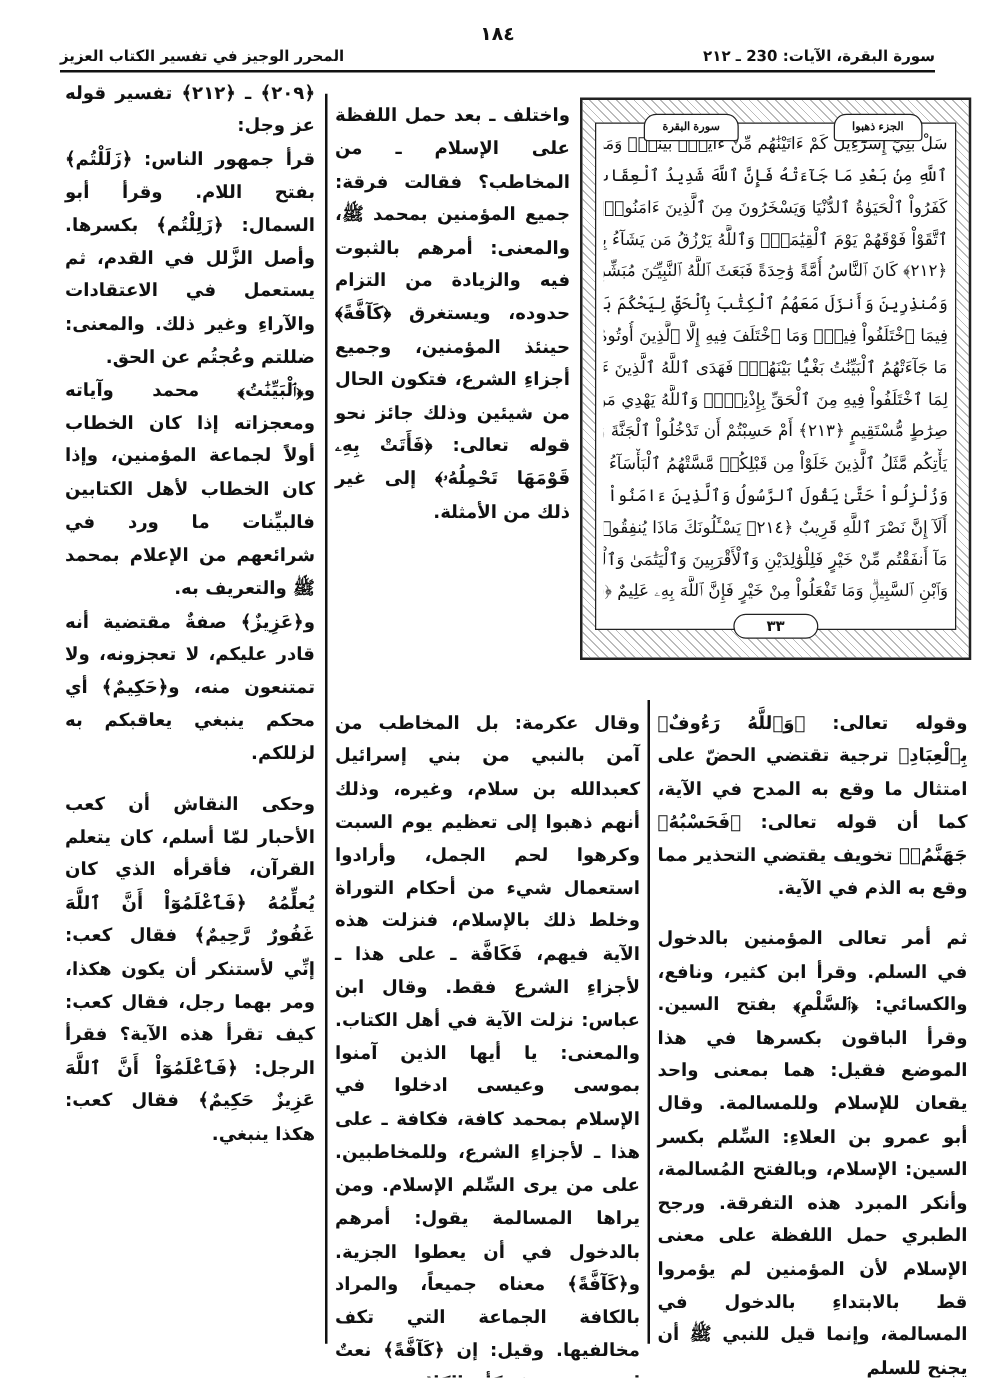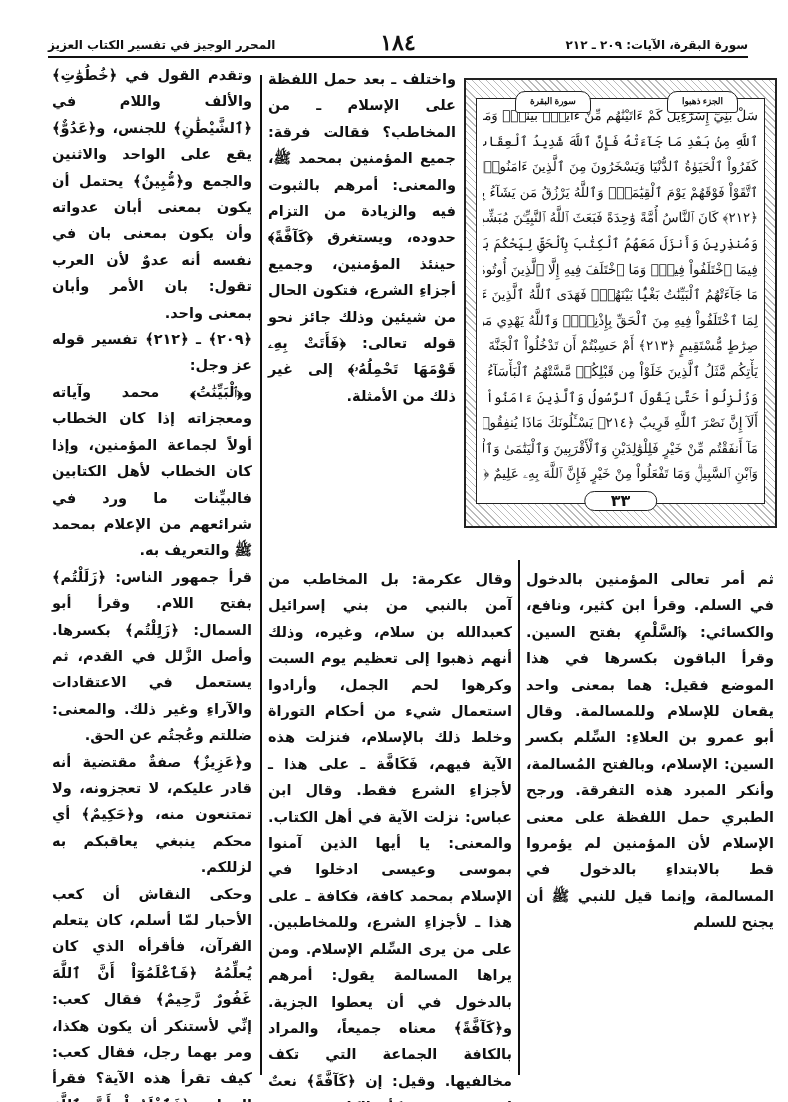--- a/index.html
+++ b/index.html
@@ -10,31 +10,31 @@
   .page { position: absolute; left: 0; top: 0; width: 788px; height: 1102px; direction: rtl; }
 
   
   .header {
     position: absolute; left: 48px; right: 40px; top: 22px; height: 30px;
     display: flex; align-items: flex-end; justify-content: space-between;
     border-bottom: 2px solid #111; padding-bottom: 4px;
     font-family: "DejaVu Sans", sans-serif; font-weight: bold; font-size: 17px;
   }
   .header .hl { font-size: 12px; }
-  .header .pno { font-size: 22px; position: absolute; left: 50%; transform: translateX(-50%); bottom: 0; font-family: Liberation Serif, serif; }
+  .header .pno { font-size: 15px; position: absolute; left: 50%; transform: translateX(-50%); bottom: 20px; }
 
   
   .col {
     position: absolute; top: 66px;
     font-family: "DejaVu Sans", sans-serif; font-weight: bold;
     font-size: 14.5px; line-height: 26.4px; text-align: justify;
     text-align-last: right;
   }
   .col p { margin: 0; }
-  .col p.gap { }
+  .col p.gap { margin-top: 14px; }
   .col-left { left: 52px; width: 200px; top: 62px; }
   .col-mid { left: 268px; width: 188px; top: 66px; }
   .col-right-bottom { left: 526px; width: 248px; top: 566px; }
   .col-mid-bottom { left: 268px; width: 248px; top: 566px; }
 
   .vrule { position: absolute; background: #111; width: 2px; }
   .vr-left { left: 260px; top: 75px; height: 1000px; }
   .vr-right { left: 518px; top: 560px; height: 515px; }
 
   
@@ -52,38 +52,38 @@
   .quran-text {
     direction: rtl; padding: 4px 6px 0 6px;
     font-family: "DejaVu Serif", serif; font-size: 13.4px; line-height: 25.6px;
     text-align: justify; text-align-last: justify; color: #111;
   }
   .quran-text .line { display: block; white-space: nowrap; overflow: hidden; text-align-last: justify; }
   .tab {
     position: absolute; top: -8px; height: 20px; padding: 0 14px;
     background: #fff; border: 1.5px solid #222; border-radius: 10px 10px 3px 3px;
     font-size: 9px; font-weight: bold; line-height: 18px; text-align: center;
-    font-family: Liberation Serif, serif;
+    font-family: Liberation Sans, sans-serif;
   }
   .tab-juz { right: 26px; }
   .tab-surah { left: 38px; }
   .qpage {
     position: absolute; bottom: -8px; left: 50%; transform: translateX(-50%);
     background: #fff; border: 1.5px solid #222; border-radius: 10px;
-    padding: 0 26px; height: 18px; line-height: 18px; font-size: 16px; font-weight: bold;
+    padding: 0 26px; height: 18px; line-height: 18px; font-size: 12px; font-weight: bold;
     font-family: "DejaVu Sans", sans-serif;
   }
 </style>
 </head>
 <body>
 
 <div class="page">
 
   <div class="header">
-    <span class="hl">سورة البقرة، الآيات: ٢٠٩ ـ ٢١٢</span>
+    <span class="hl">سورة البقرة، الآيات: 230 ـ ٢١٢</span>
     <span class="pno">١٨٤</span>
     <span class="hl">المحرر الوجيز في تفسير الكتاب العزيز</span>
   </div>
 
   <div class="quran">
     <div class="quran-inner">
       <div class="tab tab-juz">الجزء ذهبوا</div>
       <div class="tab tab-surah">سورة البقرة</div>
       <div class="quran-text">
         <span class="line">سَلْ بَنِيٓ إِسْرَٰٓءِيلَ كَمْ ءَاتَيْنَٰهُم مِّنْ ءَايَةٍۭ بَيِّنَةٍۗ وَمَن يُبَدِّلْ نِعْمَةَ</span>
@@ -107,29 +107,29 @@
   </div>
 
   <div class="vrule vr-left"></div>
   <div class="vrule vr-right"></div>
 
   <div class="col col-mid">
     <p class="gap">واختلف ـ بعد حمل اللفظة على الإسلام ـ من المخاطب؟ فقالت فرقة: جميع المؤمنين بمحمد ﷺ، والمعنى: أمرهم بالثبوت فيه والزيادة من التزام حدوده، ويستغرق ﴿كَآفَّةً﴾ حينئذ المؤمنين، وجميع أجزاءِ الشرع، فتكون الحال من شيئين وذلك جائز نحو قوله تعالى: ﴿فَأَتَتْ بِهِۦ قَوْمَهَا تَحْمِلُهُۥ﴾ إلى غير ذلك من الأمثلة.</p>
   </div>
 
   <div class="col col-right-bottom">
+    <p>وقوله تعالى: ﴿وَٱللَّهُ رَءُوفٌۢ بِٱلْعِبَادِ﴾ ترجية تقتضي الحضّ على امتثال ما وقع به المدح في الآية، كما أن قوله تعالى: ﴿فَحَسْبُهُۥ جَهَنَّمُۚ﴾ تخويف يقتضي التحذير مما وقع به الذم في الآية.</p>
     <p class="gap">ثم أمر تعالى المؤمنين بالدخول في السلم. وقرأ ابن كثير، ونافع، والكسائي: ﴿ٱلسَّلْمِ﴾ بفتح السين. وقرأ الباقون بكسرها في هذا الموضع فقيل: هما بمعنى واحد يقعان للإسلام وللمسالمة. وقال أبو عمرو بن العلاءِ: السِّلم بكسر السين: الإسلام، وبالفتح المُسالمة، وأنكر المبرد هذه التفرقة. ورجح الطبري حمل اللفظة على معنى الإسلام لأن المؤمنين لم يؤمروا قط بالابتداءِ بالدخول في المسالمة، وإنما قيل للنبي ﷺ أن يجنح للسلم</p>
   </div>
 
   <div class="col col-mid-bottom" style="left:268px;width:244px;">
     <p>وقال عكرمة: بل المخاطب من آمن بالنبي من بني إسرائيل كعبدالله بن سلام، وغيره، وذلك أنهم ذهبوا إلى تعظيم يوم السبت وكرهوا لحم الجمل، وأرادوا استعمال شيء من أحكام التوراة وخلط ذلك بالإسلام، فنزلت هذه الآية فيهم، فَكَافَّة ـ على هذا ـ لأجزاءِ الشرع فقط. وقال ابن عباس: نزلت الآية في أهل الكتاب. والمعنى: يا أيها الذين آمنوا بموسى وعيسى ادخلوا في الإسلام بمحمد كافة، فكافة ـ على هذا ـ لأجزاءِ الشرع، وللمخاطبين. على من يرى السِّلم الإسلام. ومن يراها المسالمة يقول: أمرهم بالدخول في أن يعطوا الجزية. و﴿كَآفَّةً﴾ معناه جميعاً، والمراد بالكافة الجماعة التي تكف مخالفيها. وقيل: إن ﴿كَآفَّةً﴾ نعتٌ لمصدر محذوف كأن الكلام،</p>
   </div>
 
   <div class="col col-left">
-    <p>وتقدم القول في ﴿خُطُوَٰتِ﴾ والألف واللام في ﴿ٱلشَّيْطَٰنِ﴾ للجنس، و﴿عَدُوٌّ﴾ يقع على الواحد والاثنين والجمع و﴿مُّبِينٌ﴾ يحتمل أن يكون بمعنى أبان عدواته وأن يكون بمعنى بان في نفسه أنه عدوٌ لأن العرب تقول: بان الأمر وأبان بمعنى واحد.</p>
     <p>﴿٢٠٩﴾ ـ ﴿٢١٢﴾ تفسير قوله عز وجل:</p>
+    <p>قرأ جمهور الناس: ﴿زَلَلْتُم﴾ بفتح اللام. وقرأ أبو السمال: ﴿زَلِلْتُم﴾ بكسرها. وأصل الزَّلل في القدم، ثم يستعمل في الاعتقادات والآراءِ وغير ذلك. والمعنى: ضللتم وعُجتُم عن الحق.</p>
     <p>و﴿ٱلْبَيِّنَٰتُ﴾ محمد وآياته ومعجزاته إذا كان الخطاب أولاً لجماعة المؤمنين، وإذا كان الخطاب لأهل الكتابين فالبيِّنات ما ورد في شرائعهم من الإعلام بمحمد ﷺ والتعريف به.</p>
-    <p>قرأ جمهور الناس: ﴿زَلَلْتُم﴾ بفتح اللام. وقرأ أبو السمال: ﴿زَلِلْتُم﴾ بكسرها. وأصل الزَّلل في القدم، ثم يستعمل في الاعتقادات والآراءِ وغير ذلك. والمعنى: ضللتم وعُجتُم عن الحق.</p>
     <p>و﴿عَزِيزٌ﴾ صفةٌ مقتضية أنه قادر عليكم، لا تعجزونه، ولا تمتنعون منه، و﴿حَكِيمٌ﴾ أي محكم ينبغي يعاقبكم به لزللكم.</p>
     <p class="gap">وحكى النقاش أن كعب الأحبار لمّا أسلم، كان يتعلم القرآن، فأقرأه الذي كان يُعلِّمُهُ ﴿فَٱعْلَمُوٓاْ أَنَّ ٱللَّهَ غَفُورٌ رَّحِيمٌ﴾ فقال كعب: إنِّي لأستنكر أن يكون هكذا، ومر بهما رجل، فقال كعب: كيف تقرأ هذه الآية؟ فقرأ الرجل: ﴿فَٱعْلَمُوٓاْ أَنَّ ٱللَّهَ عَزِيزٌ حَكِيمٌ﴾ فقال كعب: هكذا ينبغي.</p>
   </div>
 
 </div>
 
 </body></html>

